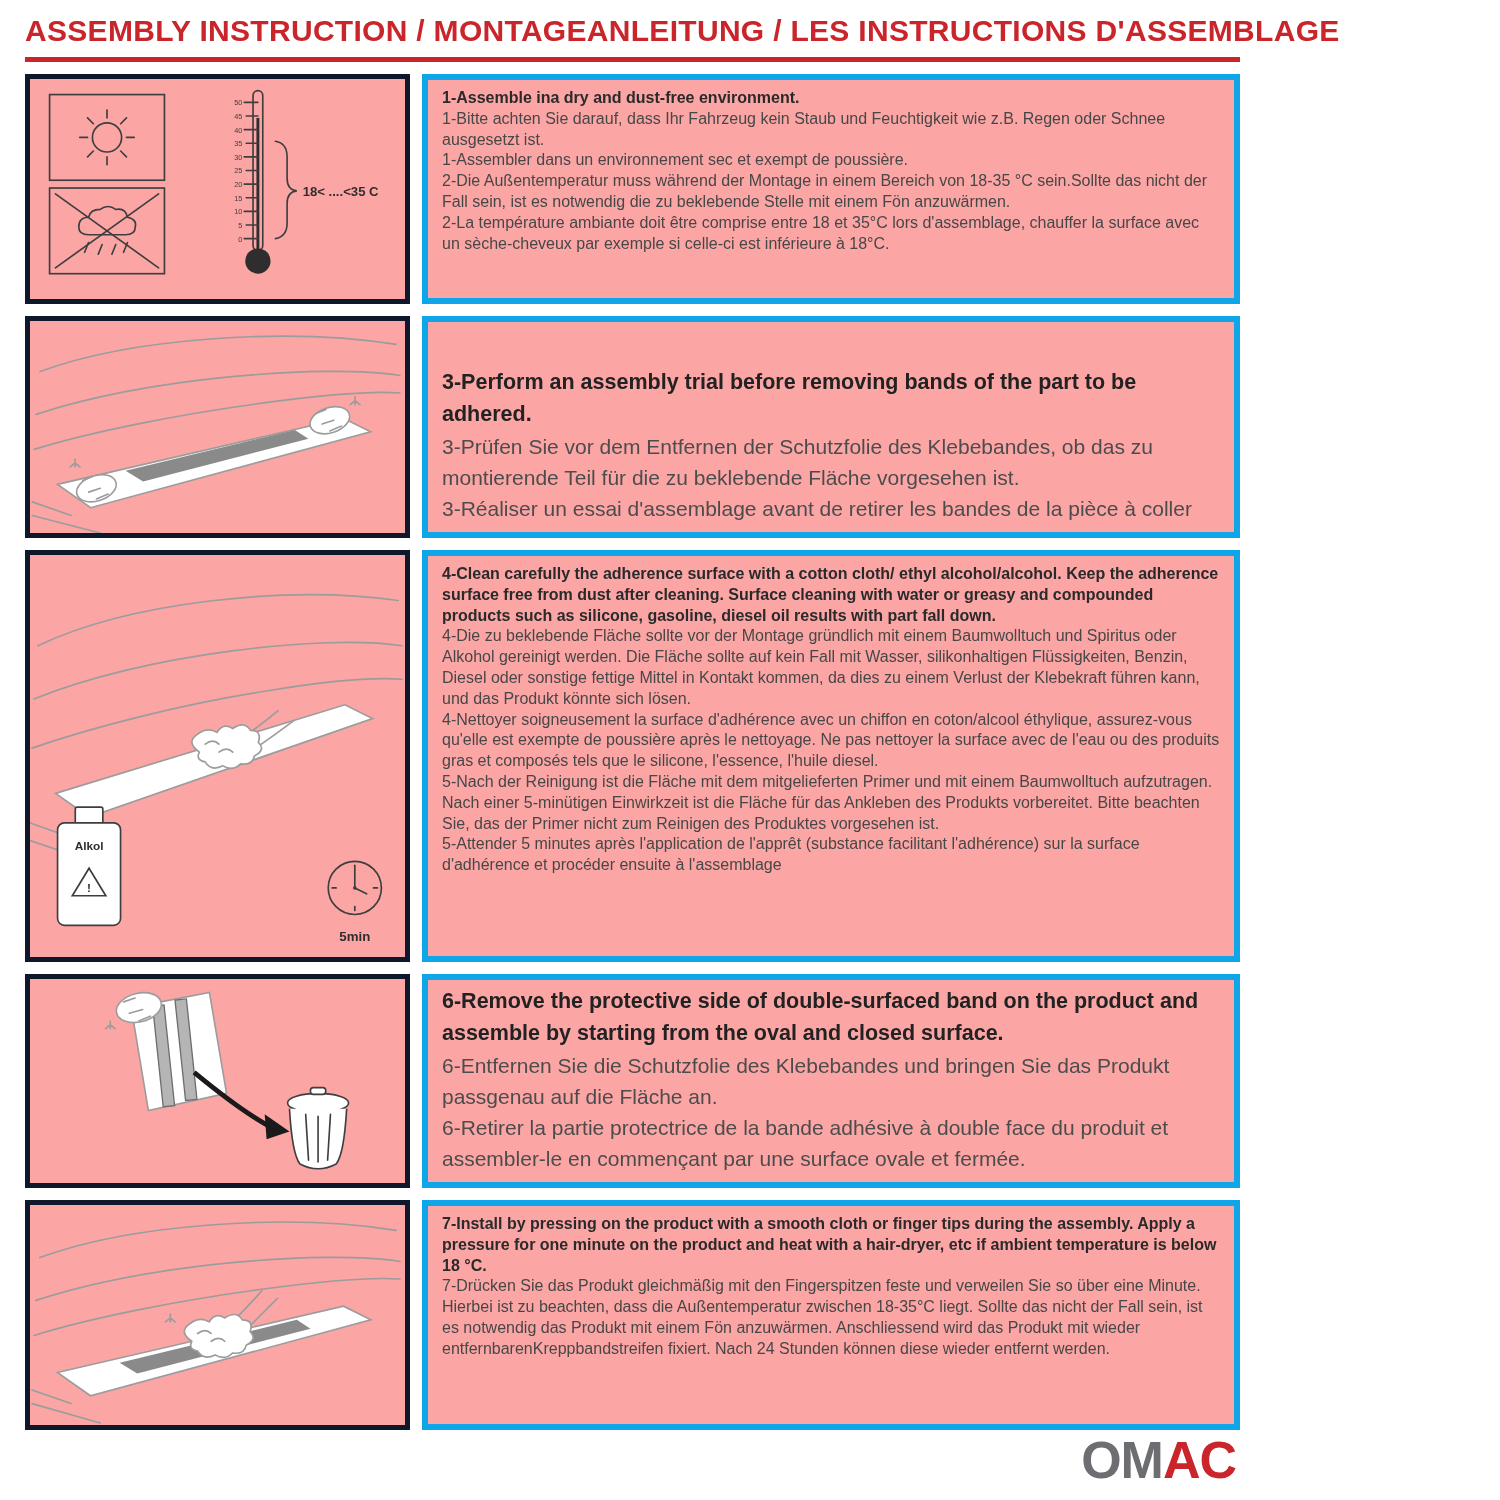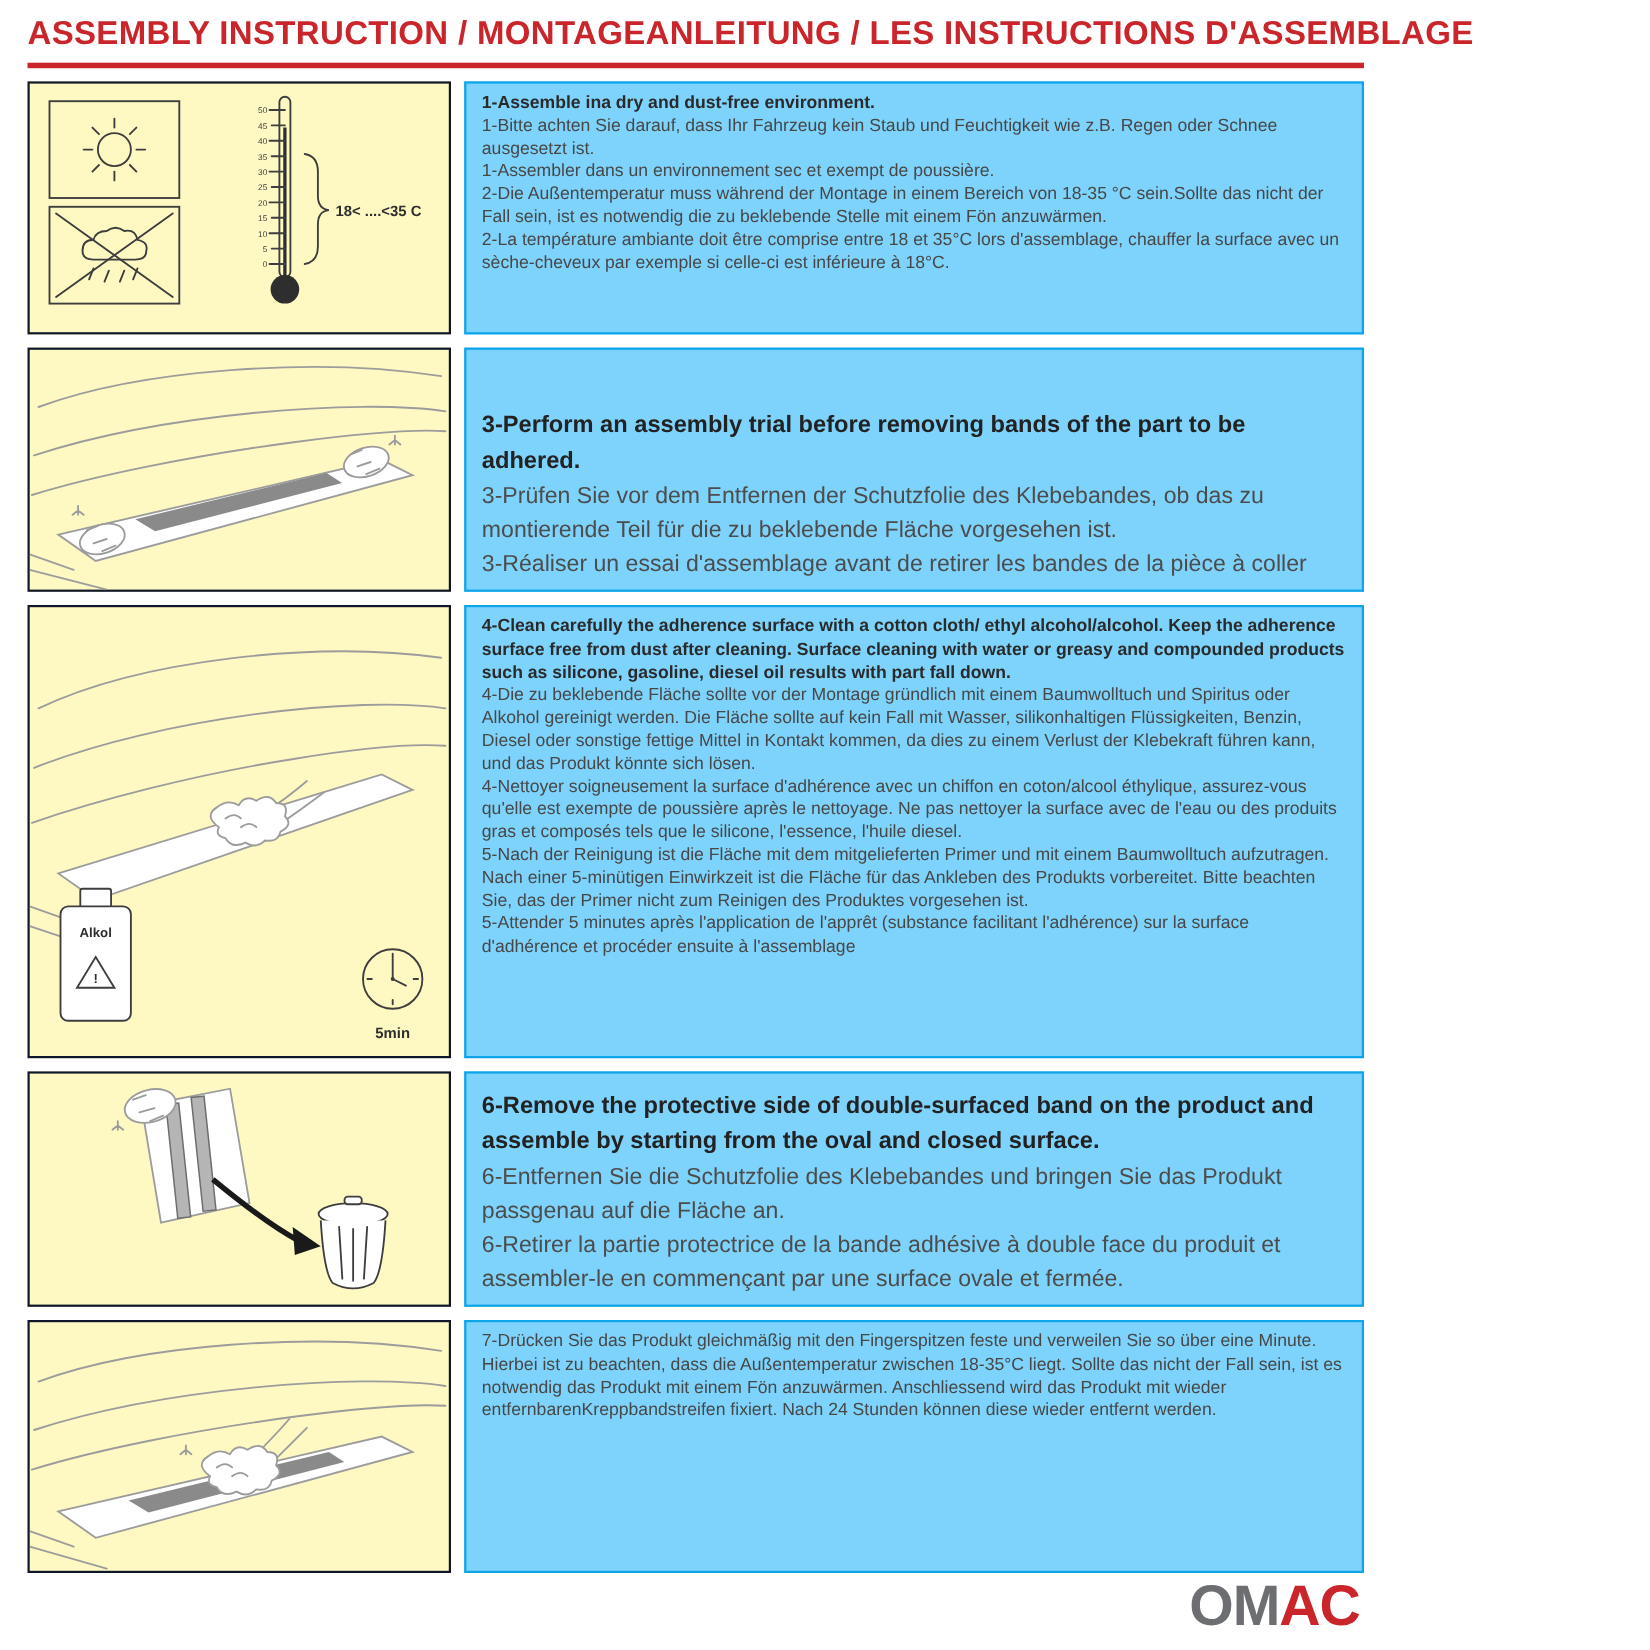--- a/index.html
+++ b/index.html
@@ -1,23 +1,23 @@
 <!DOCTYPE html>
 <html><head>
 <meta charset="utf-8">
 <style>
   *{box-sizing:border-box;margin:0;padding:0}
   html,body{width:1500px;height:1500px;background:#ffffff;font-family:"Liberation Sans",sans-serif;color:#3d3d3d}
   .page{width:1265px;height:1500px;padding:14px 25px 0 25px;display:flex;flex-direction:column}
   .hdr h1{color:#c9252b;font-size:30px;font-weight:800;letter-spacing:.3px;white-space:nowrap}
   .title-rule{height:5px;background:#c9252b;margin-top:9px}
   .row{display:flex;gap:12px;margin-top:12px;align-items:stretch}
-  .figure{flex:0 0 385px;width:385px;border:2px solid #0f172a;background:#fef9c3;position:relative;overflow:hidden}
+  .figure{flex:0 0 385px;width:385px;border:5px solid #0f172a;background:#fca5a5;position:relative;overflow:hidden}
   .figure svg{display:block;width:100%;height:100%}
-  .textbox{flex:1;border:2px solid #0ea5e9;padding:8px 14px;overflow:hidden;background:#7dd3fc}
+  .textbox{flex:1;border:6px solid #0ea5e9;padding:8px 14px;overflow:hidden;background:#fca5a5}
   .textbox p{font-size:16px;line-height:1.3;color:#474747}
   .textbox p.b{font-weight:700;color:#2a2a2a}
   .textbox p.gap{margin-top:15px}
   .textbox.big{display:flex;flex-direction:column;justify-content:flex-end}
   .textbox.big p{font-size:21px;line-height:1.48;color:#4c4c4c}
   .textbox.big p.b{font-size:21.5px;color:#222}
   .r1{height:230px}.r2{height:222px}.r3{height:412px}.r4{height:214px}.r5{height:230px}
   .ftr{flex:1;display:flex;justify-content:flex-end;padding:4px 4px 8px 0}
   .logo{font-size:52px;font-weight:800;letter-spacing:-1px;line-height:1}
   .logo .g{color:#6d6e71}
@@ -223,20 +223,21 @@
         <g>
           <path class="ln" d="M236,88 C224,102 212,114 202,124 M252,96 C238,110 226,122 216,132"></path>
           <path class="lnf" d="M164,140 q-14,-10 -2,-18 q10,-8 20,-2 q6,-10 16,-4 q12,-8 18,2 q12,0 8,12 q8,8 -4,14 q-2,10 -14,8 q-8,8 -18,2 q-12,6 -18,-4 q-10,-2 -6,-10 Z"></path>
           <path class="ln" d="M170,132 q8,-6 14,0 M184,140 q8,-6 14,0"></path>
           <path class="ln" d="M142,120 l0,-8 M142,116 l-5,4 M142,116 l5,4"></path>
         </g>
         <path class="ln" d="M0,204 L70,224 M0,190 L40,204"></path>
       </svg>
     </div>
     <div class="textbox">
+      <p class="b">7-Install by pressing on the product with a smooth cloth or finger tips during the assembly. Apply a pressure for one minute on the product and heat with a hair-dryer, etc if ambient temperature is below 18 °C.</p>
       <p>7-Drücken Sie das Produkt gleichmäßig mit den Fingerspitzen feste und verweilen Sie so über eine Minute. Hierbei ist zu beachten, dass die Außentemperatur zwischen 18-35°C liegt. Sollte das nicht der Fall sein, ist es notwendig das Produkt mit einem Fön anzuwärmen. Anschliessend wird das Produkt mit wieder entfernbarenKreppbandstreifen fixiert. Nach 24 Stunden können diese wieder entfernt werden.</p>
     </div>
   </section>
 
   <div class="ftr">
     <div class="logo"><span class="g">OM</span><span class="r">AC</span></div>
   </div>
 
 </div>
 

